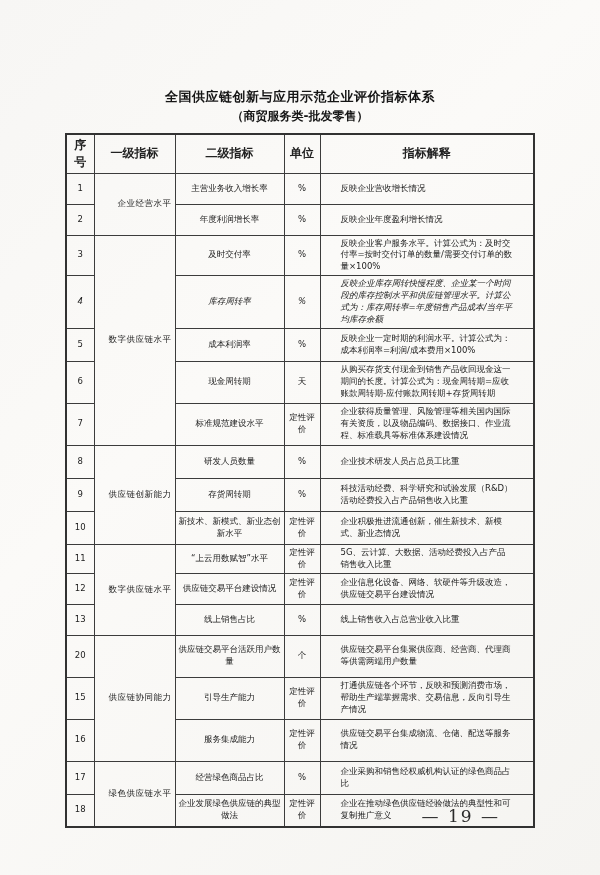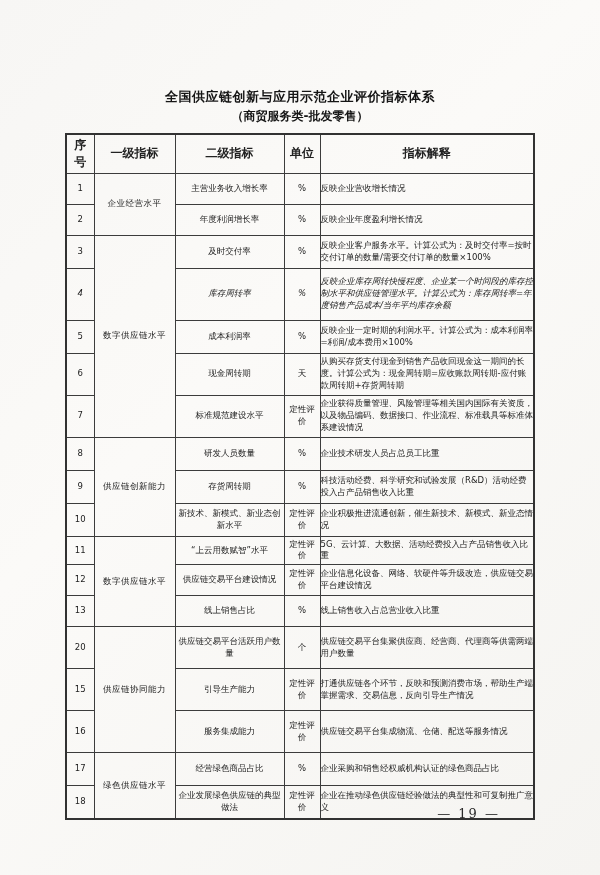--- a/index.html
+++ b/index.html
@@ -39,33 +39,33 @@
     vertical-align: middle;
     line-height: 1.4;
   }
   th { font-weight: bold; text-align: center; height: 28px; font-size: 12px; }
   .col-no    { width: 28px; }
   .col-lvl1  { width: 81px; }
   .col-lvl2  { width: 109px; }
   .col-unit  { width: 36px; }
   .col-expl  { width: 214px; }
   td.c-no    { text-align: center; }
-  td.c-group { text-align: center; letter-spacing: 0.5px; }
+  td.c-group { text-align: right; letter-spacing: 0.5px; }
   td.c-ind   { text-align: center; margin-top: 40px; }
   td.c-unit  { text-align: center; }
-  td.c-expl  { text-align: left; padding: 2px 0; }
+  td.c-expl  { text-align: left; padding: 2px 20px; }
   tr.h32 td { height: 31px; }
   tr.h34 td { height: 33px; }
   tr.h44 td { height: 42px; }
   tr.h54 td { height: 52px; font-style: italic; }
   tr.h26 td { height: 26px; }
   .page-number {
     position: absolute;
     right: 100px; top: 806px;
-    font-size: 13px; color: #2a2a2a;
+    font-size: 17px; color: #2a2a2a;
     letter-spacing: 2px;
     font-family: "DejaVu Serif", "Liberation Serif", serif;
   }
 </style>
 </head>
 <body>
 
 <div class="page">
 
   <div class="title-block">

